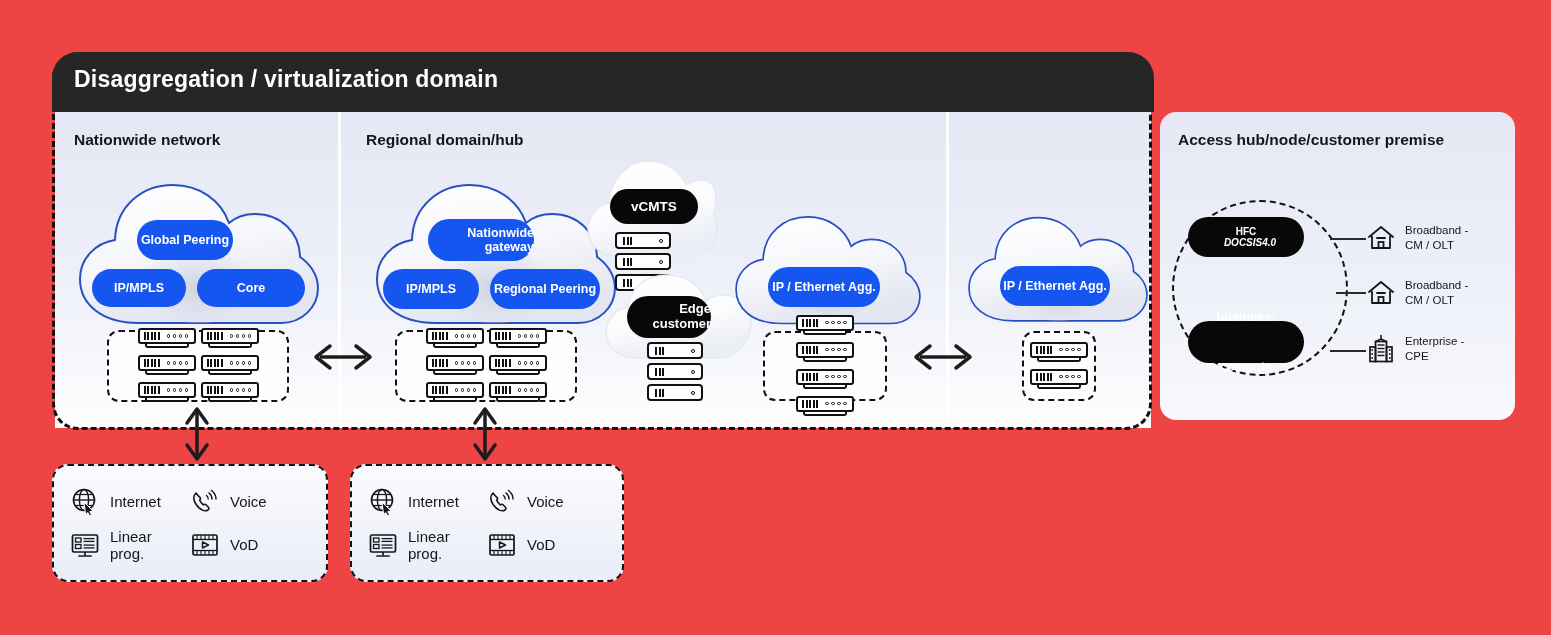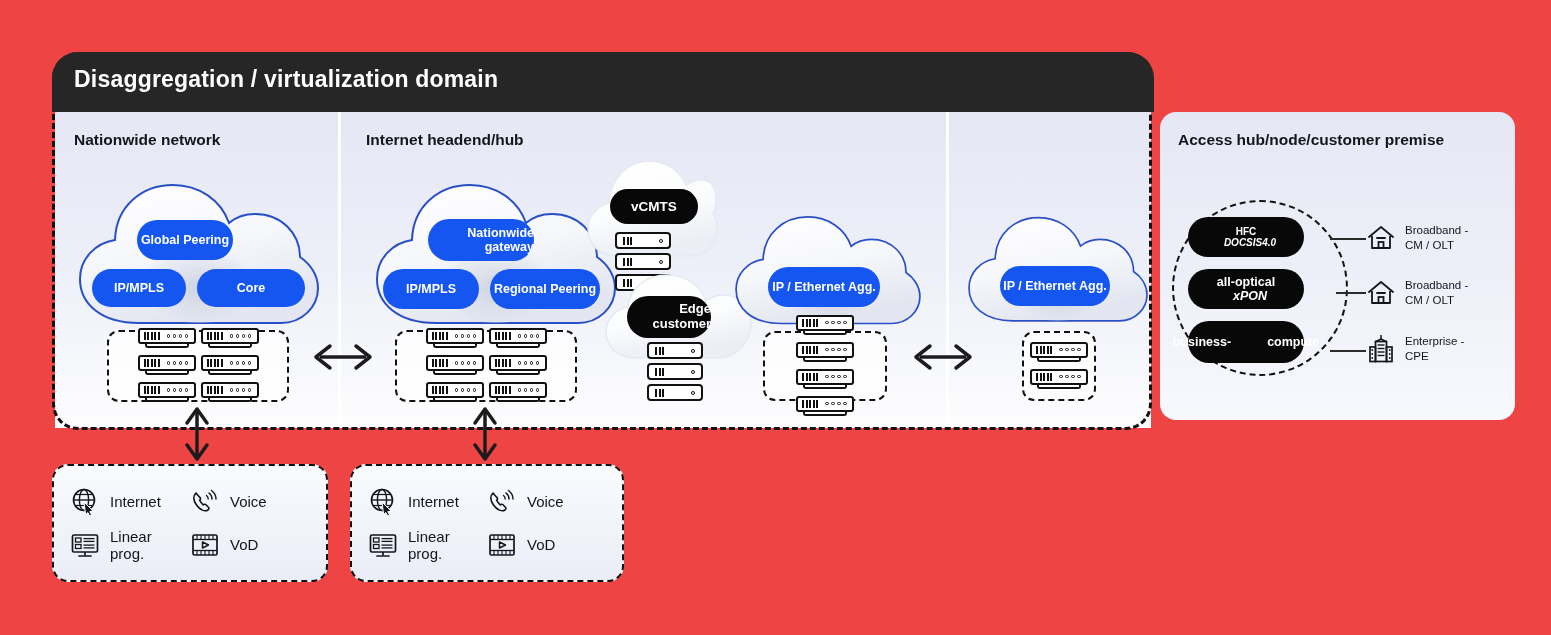--- a/index.html
+++ b/index.html
@@ -124,21 +124,21 @@
     <div class="vsep" style="left:891px;"></div>
   </div>
 
   <div class="domain-panel"></div>
 
   <div class="domain-header">
     <div class="title">Disaggregation / virtualization domain</div>
   </div>
 
   <div class="zone-title" style="left:74px;top:131px;">Nationwide network</div>
-  <div class="zone-title" style="left:366px;top:131px;">Internet headend/hub</div>
+  <div class="zone-title" style="left:366px;top:131px;">Regional domain/hub</div>
 
   <div class="cloud" style="left:76px;top:181px;">
     <svg width="246" height="148" viewBox="0 0 246 148">
       <defs>
         <linearGradient id="cg1" x1="0" y1="0" x2="0.35" y2="1">
           <stop offset="0%" stop-color="#ffffff"></stop>
             <stop offset="55%" stop-color="#f6f7fb"></stop>
             <stop offset="100%" stop-color="#e3e6f0"></stop>
         </linearGradient>
         <radialGradient id="cb1" cx="50%" cy="62%" r="52%">
@@ -654,25 +654,21 @@
 
   <div class="access-panel">
     <div class="access-title">Access hub/node/customer premise</div>
 
     <div class="acc-circle" style="left:12px;top:88px;width:176px;height:176px;"></div>
 
     <div class="pill black" style="left:28px;top:105px;width:116px;height:40px;font-size:10px;flex-direction:column;">
       <span>HFC</span>
       <span class="ital">DOCSIS4.0</span>
     </div>
-    <div class="pill black" style="left:28px;top:157px;width:116px;height:40px;font-size:12.5px;flex-direction:column;">
-      <span>all-optical</span>
-      <span class="ital">xPON</span>
-    </div>
-    <div class="pill black" style="left:28px;top:209px;width:116px;height:42px;font-size:12.5px;flex-direction:row;gap:36px;">
+    <div class="pill black" style="left:28px;top:209px;width:116px;height:42px;font-size:12.5px;flex-direction:column;gap:36px;">
       <span>business-</span>
       <span>compute</span>
     </div>
 
     <div class="leader" style="left:170px;top:126px;width:36px;"></div>
     <div class="leader" style="left:176px;top:180px;width:30px;"></div>
     <div class="leader" style="left:170px;top:238px;width:36px;"></div>
 
     <div class="cust" style="left:206px;top:111px;">
       <span class="cico">

